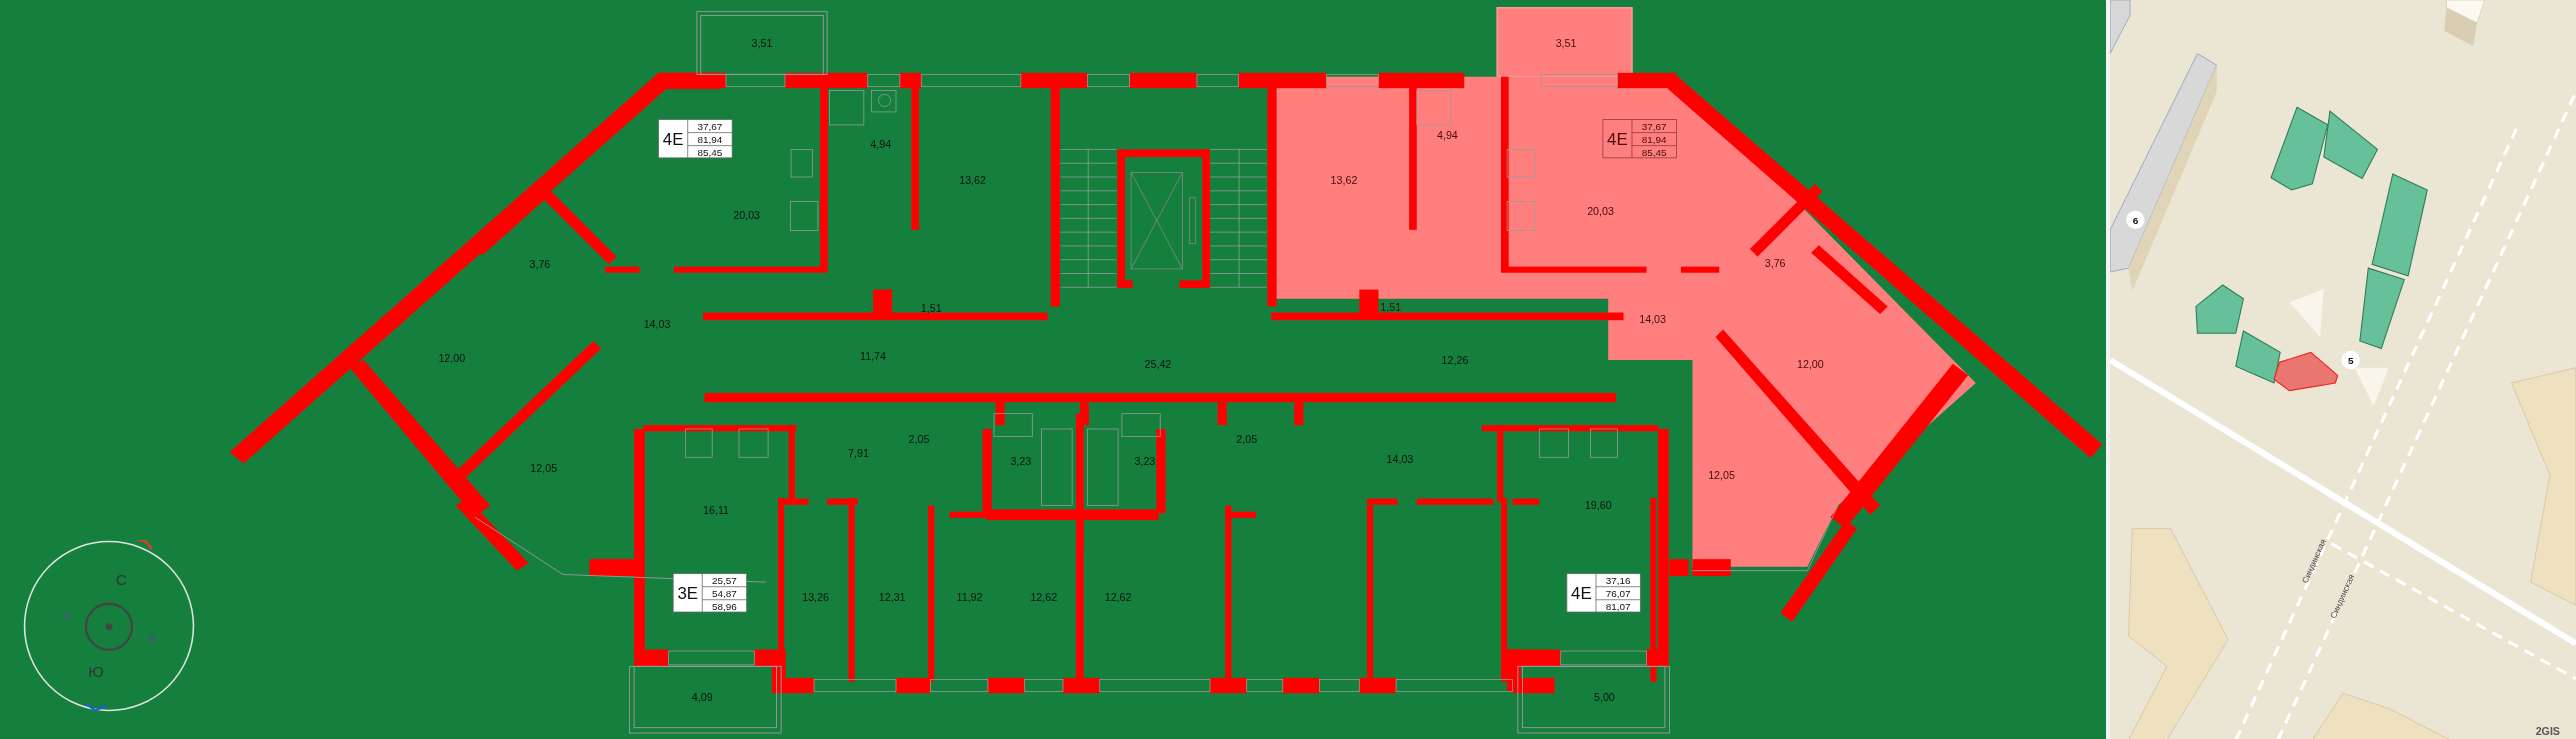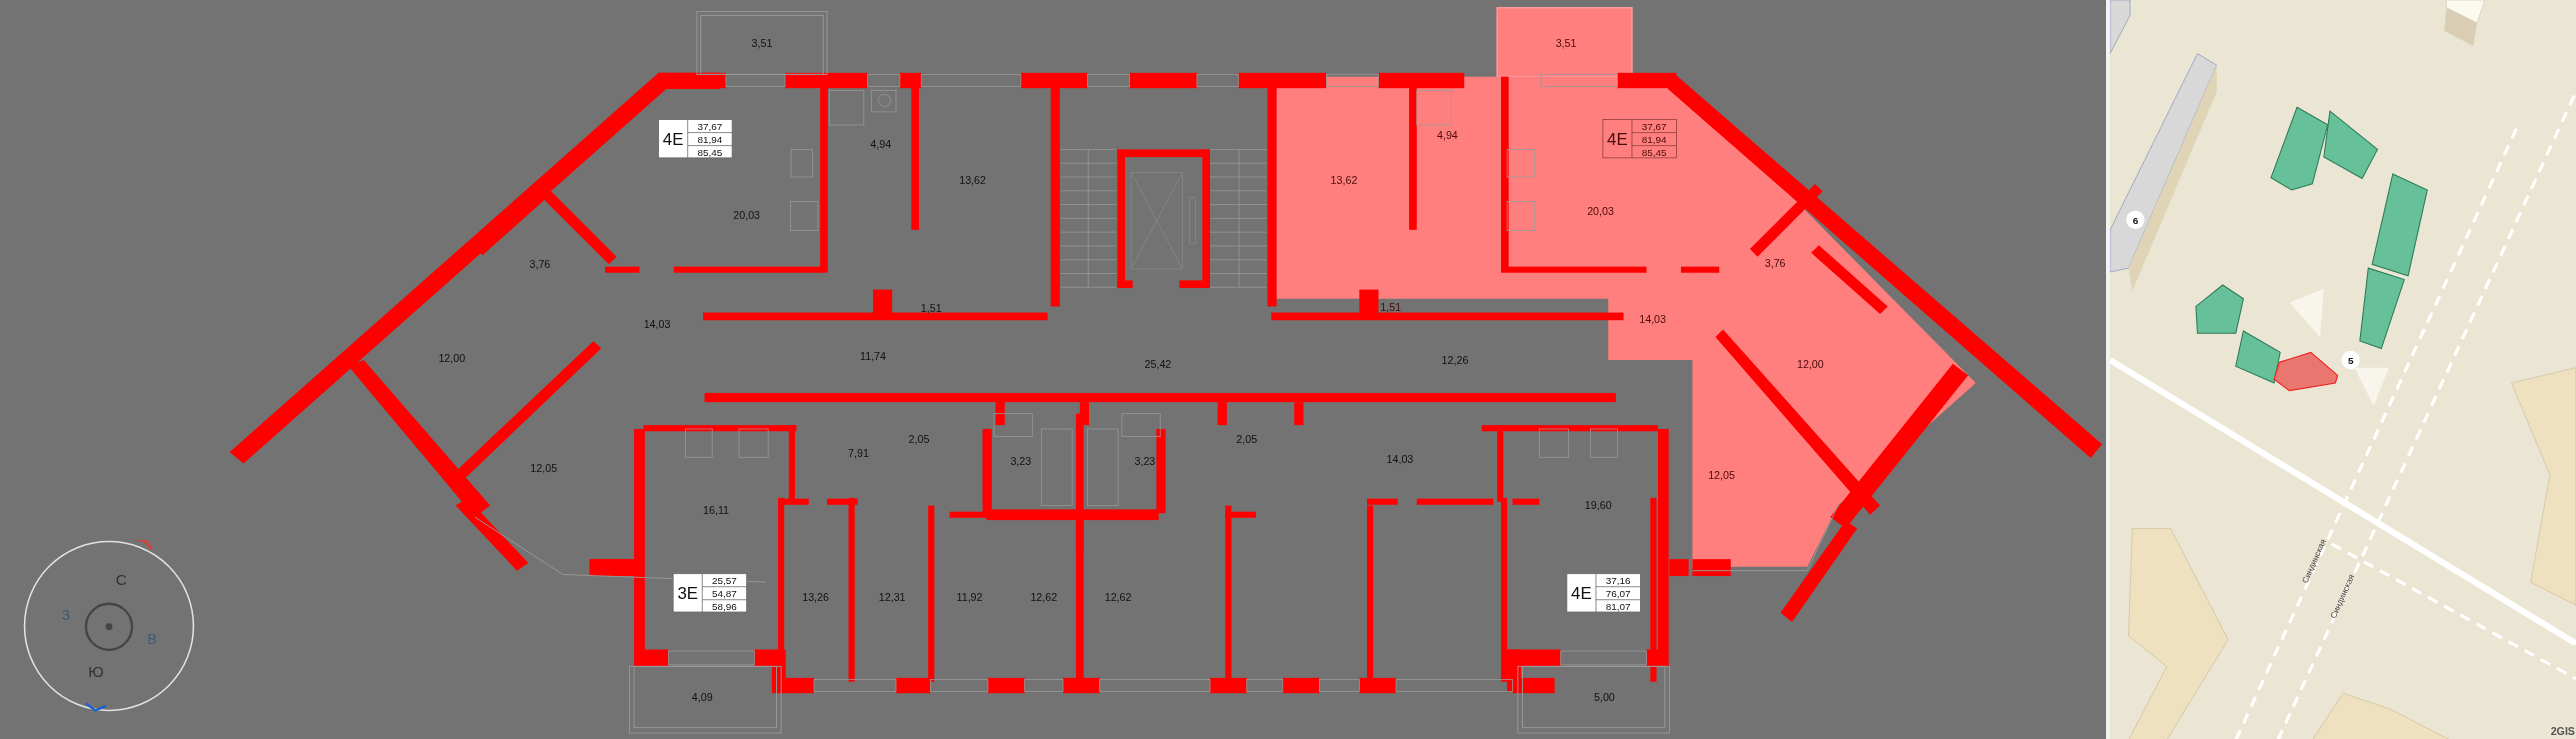--- a/index.html
+++ b/index.html
@@ -1,24 +1,24 @@
 <!DOCTYPE html>
 <html style="font-size:12.3px"><head>
 <meta charset="utf-8">
 <style>
   html, body { margin:0; padding:0; background:#fff; }
   body { width:2576px; height:740px; position:relative; overflow:hidden; font-family:"Liberation Sans", sans-serif; }
-  #plan-panel { position:absolute; left:0; top:0; width:2106px; height:740px; background:#737373;text-align:right; }
+  #plan-panel { position:absolute; left:0; top:0; width:2106px; height:740px; background:#15803d;text-align:right; }
   #map-panel { position:absolute; left:2110px; top:0; width:466px; height:740px; background:#ebe5d3; overflow:hidden; }
   .divider { position:absolute; left:2106px; top:0; width:4.6px; height:740px; background:#f3f3f3; }
   svg text { font-family:"Liberation Sans", sans-serif; }
   .room-label { font-size:14px; fill:#111; text-anchor:middle; }
   .sel .room-label { fill:#4a0a0a; }
   .compass { position:absolute; left:23px; top:540px; width:172px; height:172px; }
-  .map-attrib { position:absolute; right:1px; bottom:3.1px; font-size:10.7px; color:#555; font-weight:bold; }
+  .map-attrib { position:absolute; right:16px; bottom:3.1px; font-size:10.7px; color:#555; font-weight:bold; }
 </style>
 </head>
 <body>
 
 <div id="plan-panel">
 <svg width="2106" height="740" viewBox="0 0 2750 966">
 
   <g class="sel">
     <rect x="1955" y="10" width="176" height="90" fill="#ff7f7f" stroke="#ff9a9a" stroke-width="2"></rect>
     <polygon points="1660,100 2185,100 2580,500 2400,660 2360,740 2210,740 2210,470 2100,470 2100,390 1660,390" fill="#ff7f7f"></polygon>

